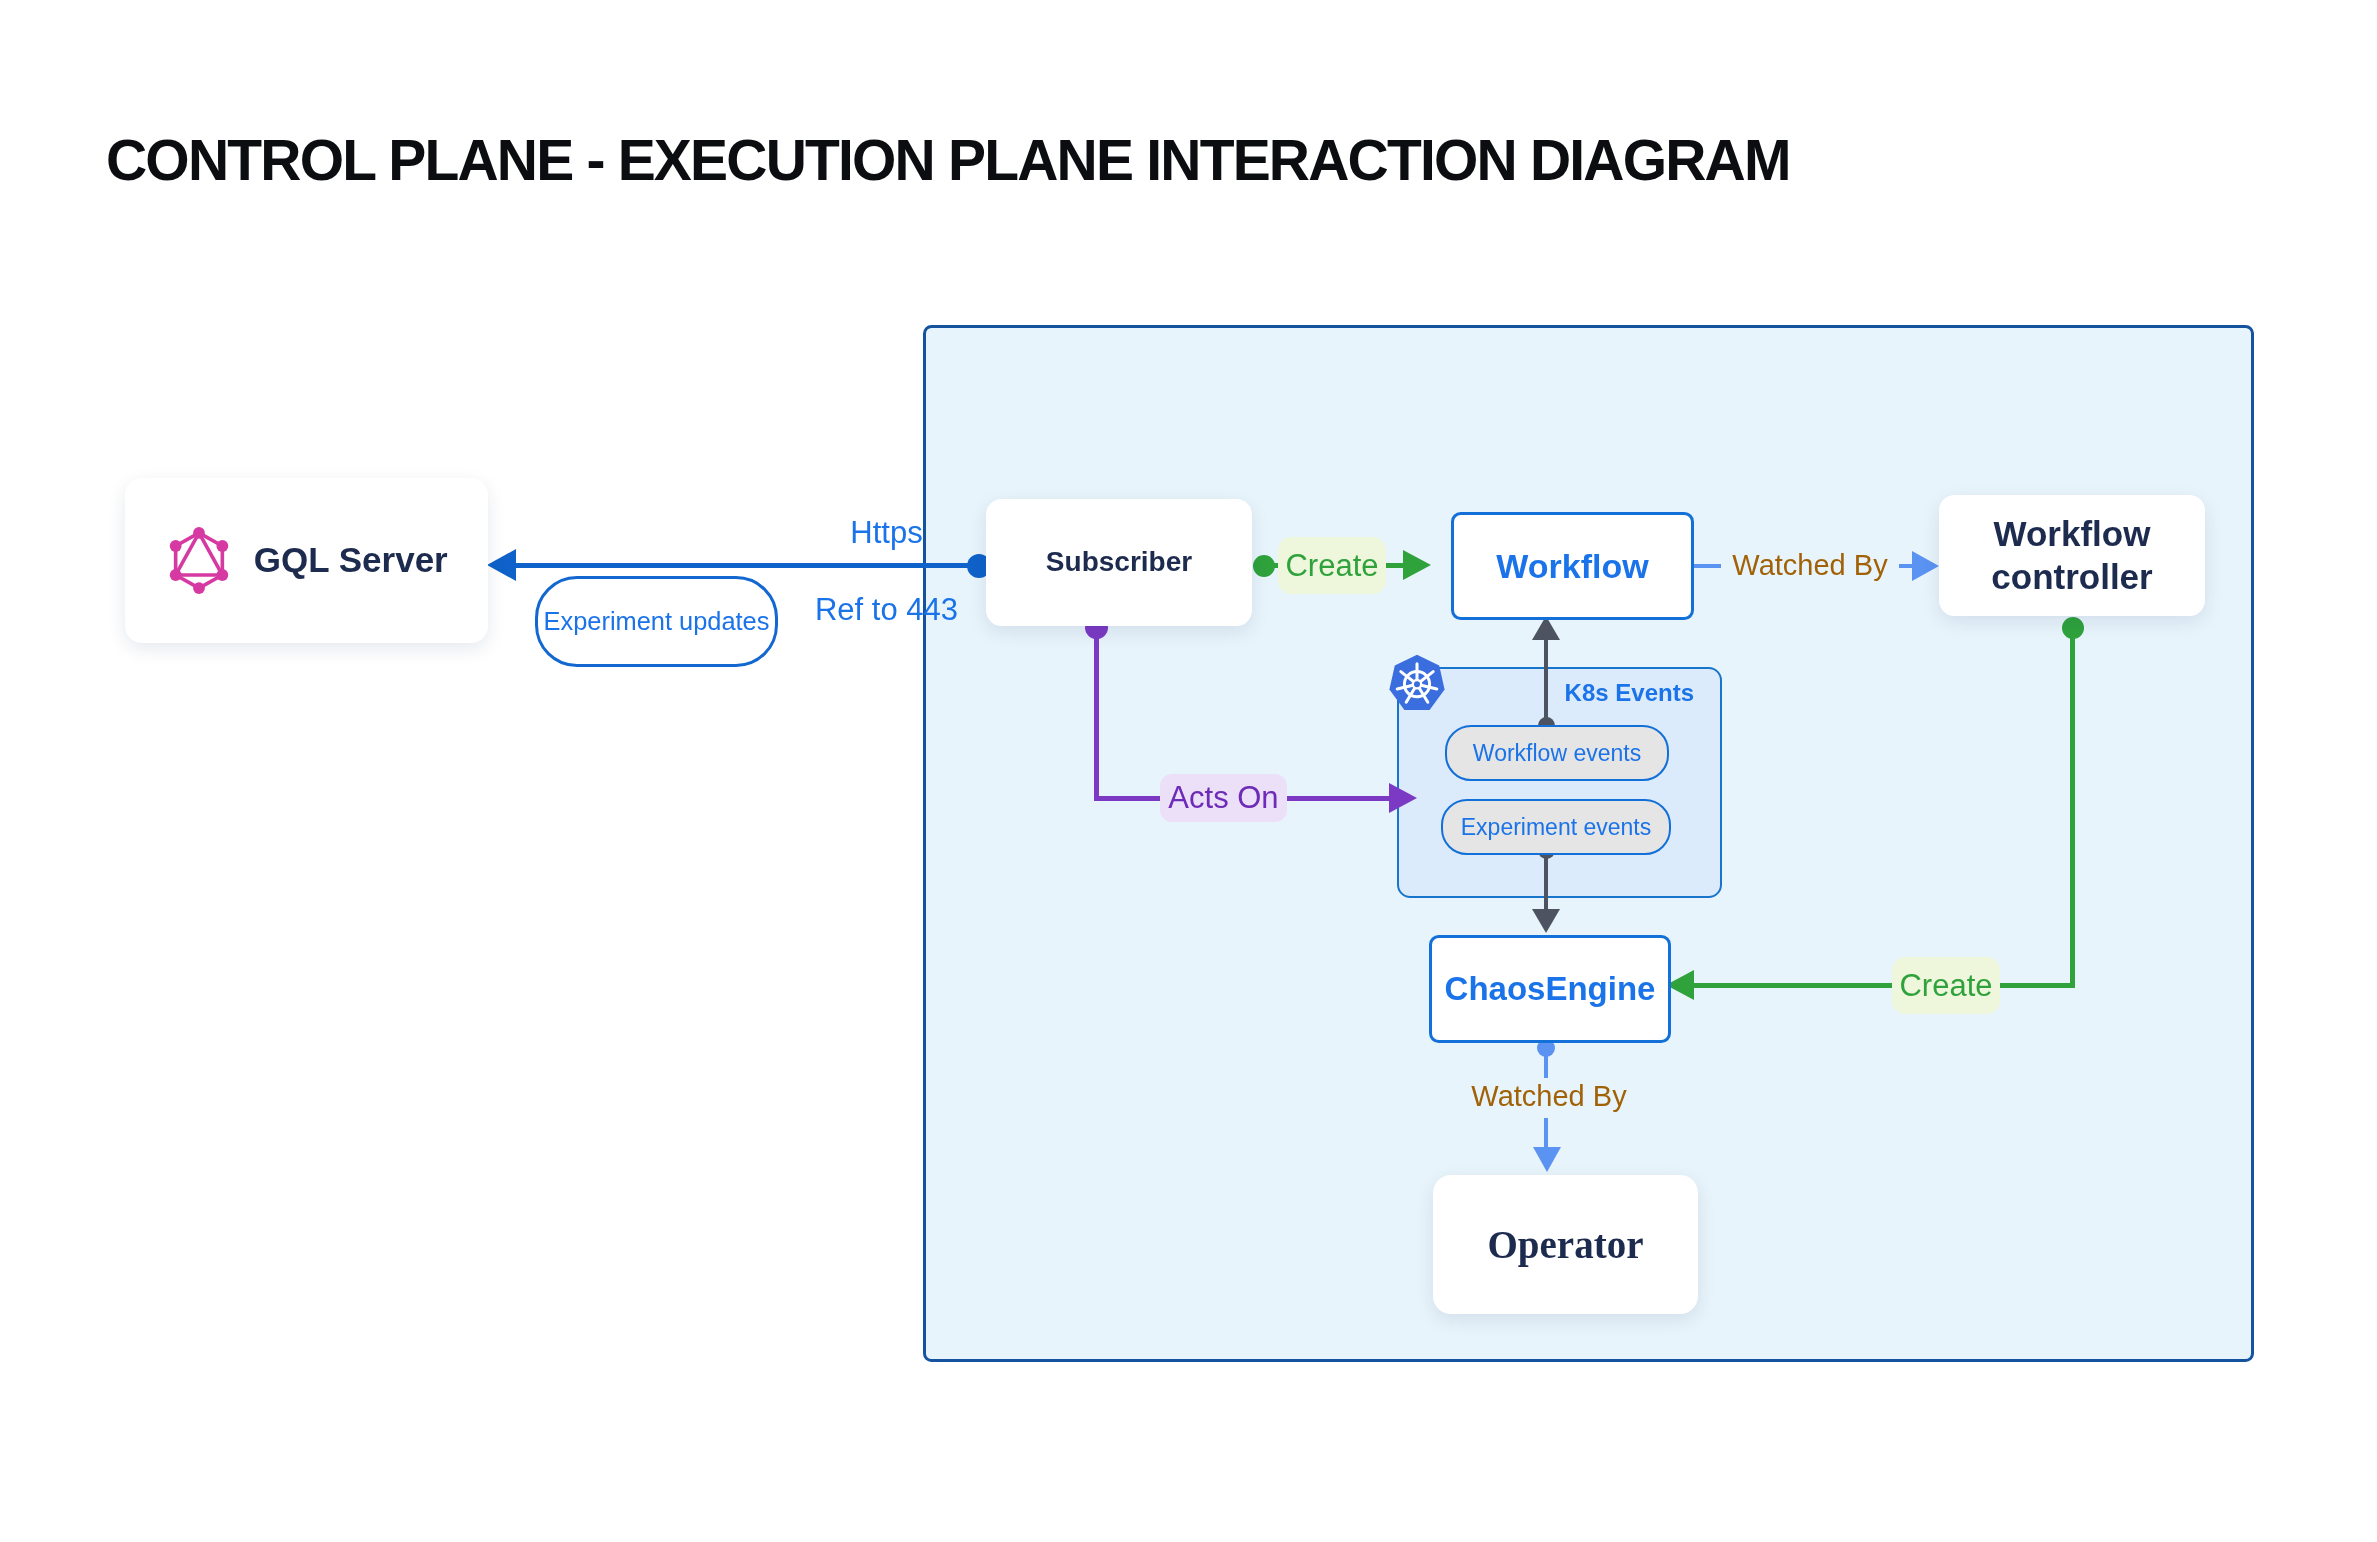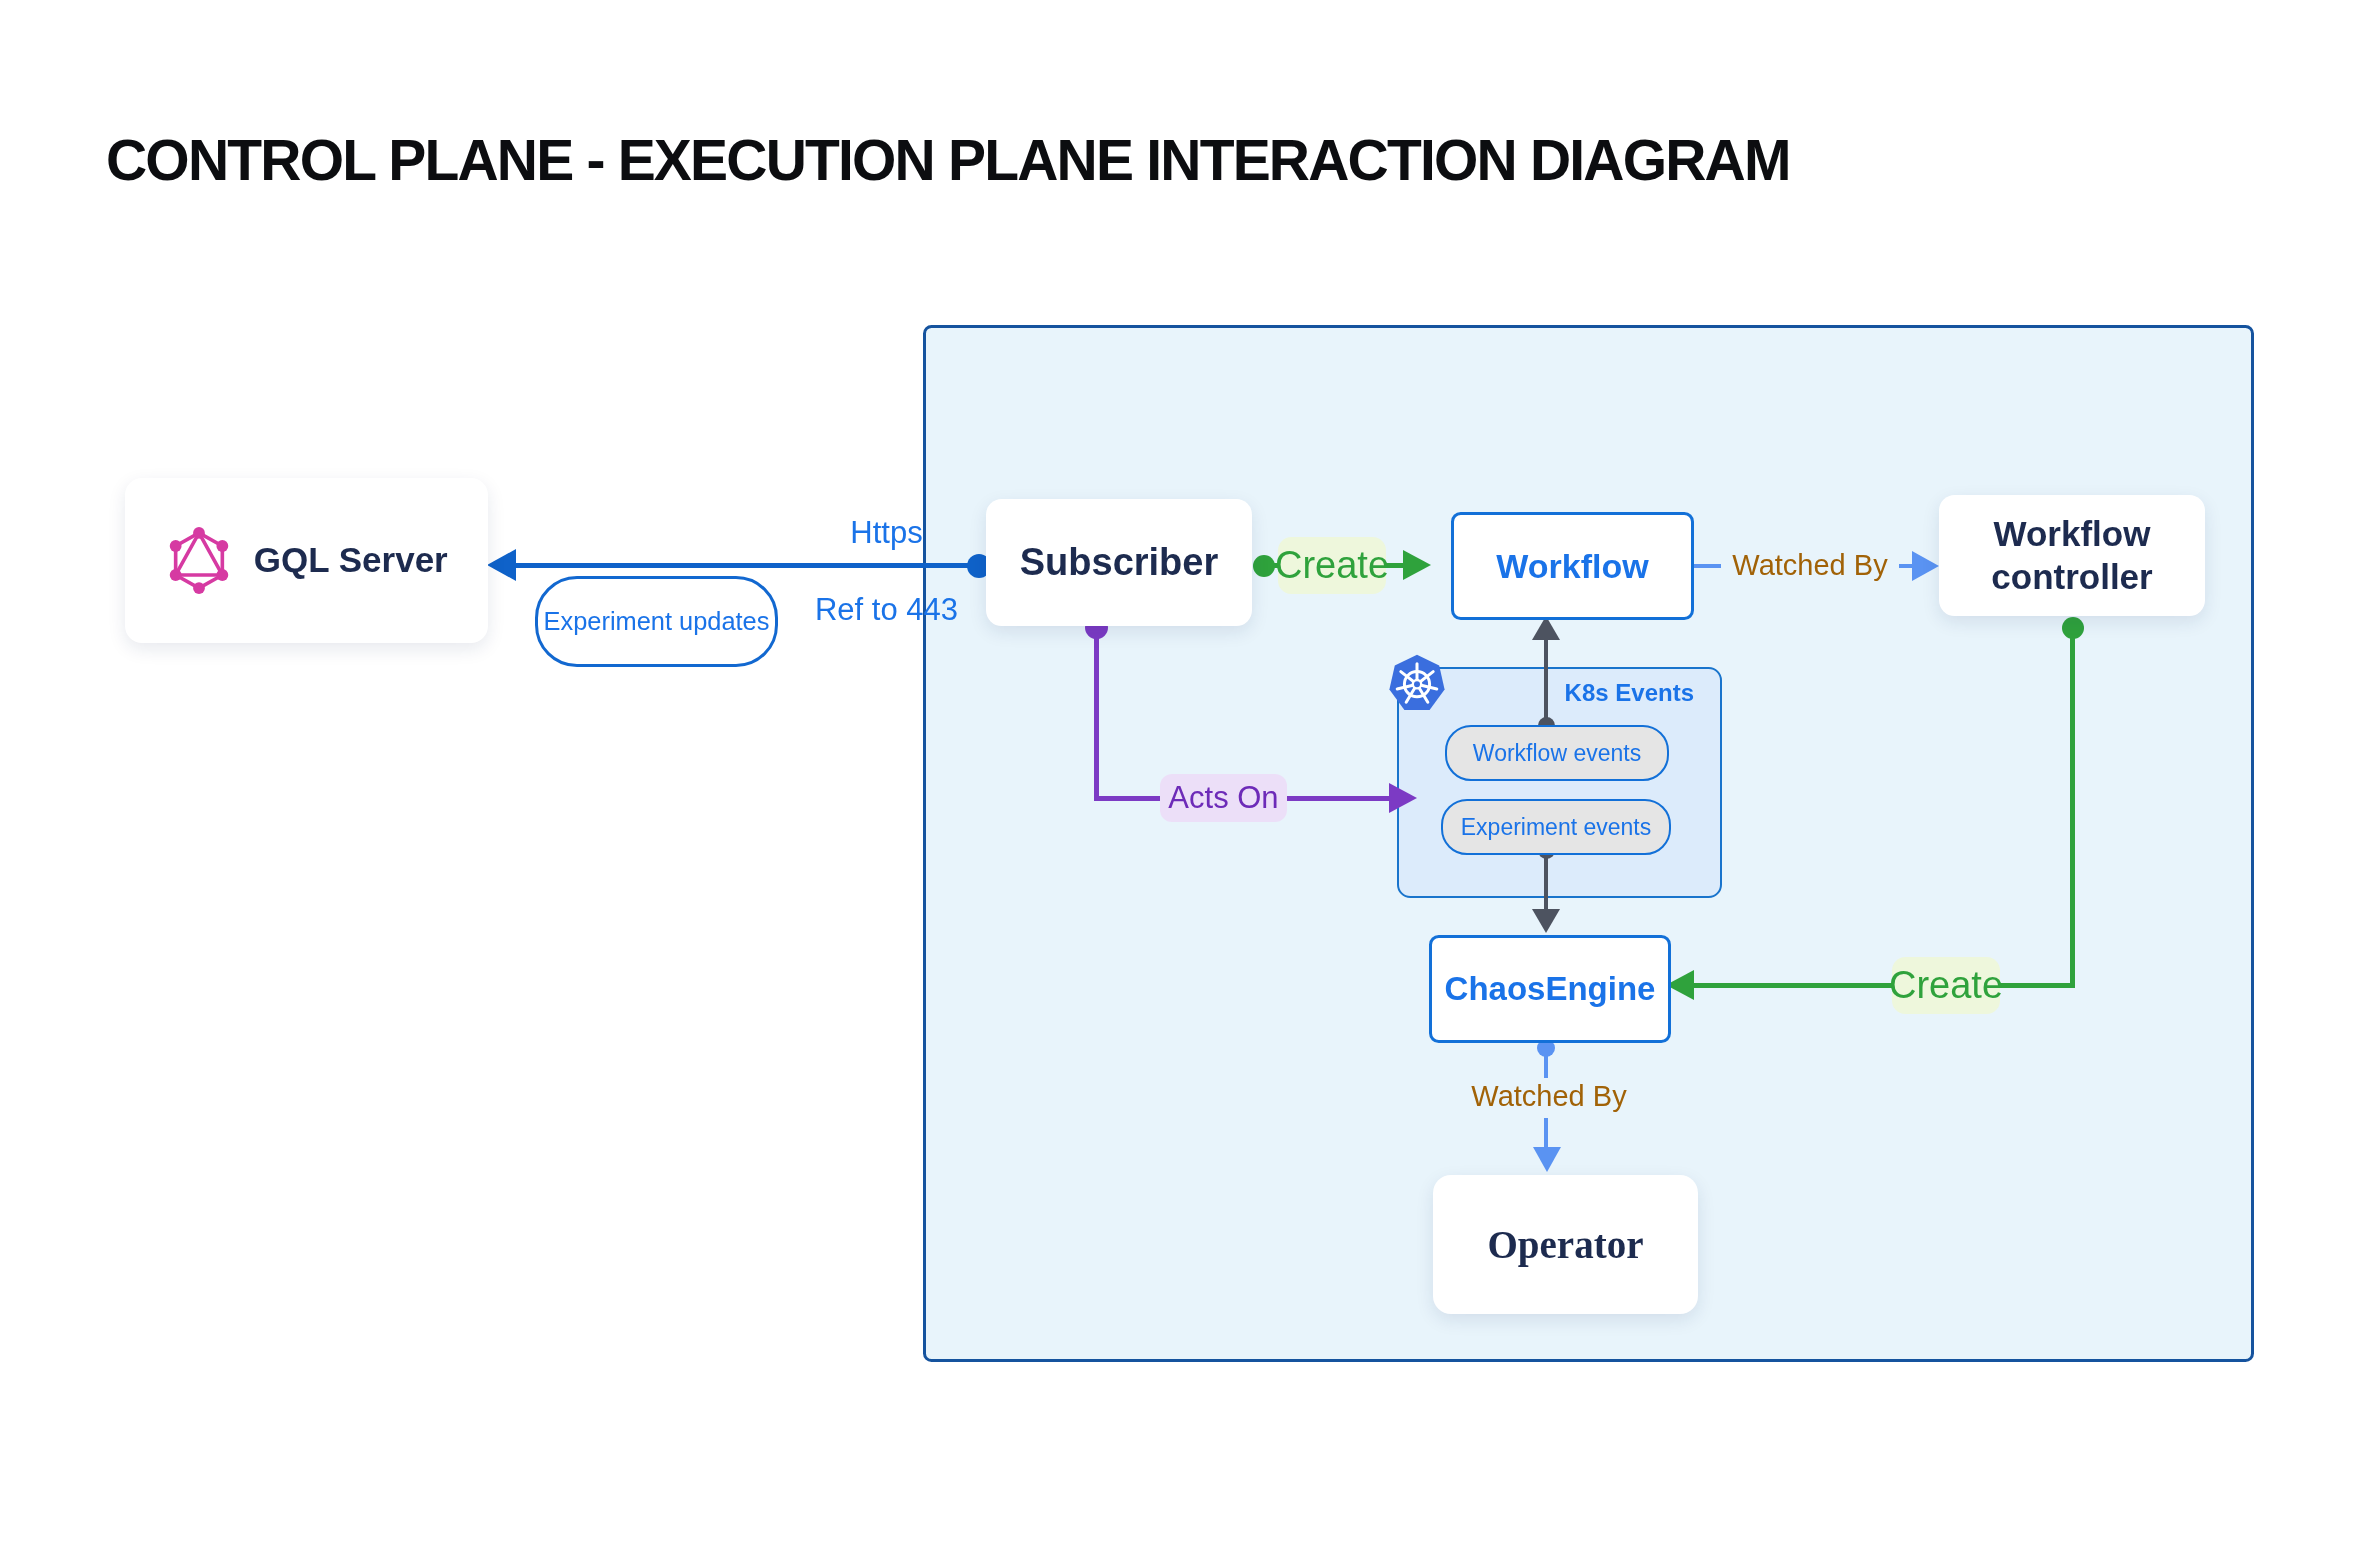--- a/index.html
+++ b/index.html
@@ -67,21 +67,21 @@
   .ah-right-purple{border-top:15.7px solid transparent;border-bottom:15.7px solid transparent;border-left:28px solid #7c3ac4;}
   .ah-up-gray    {border-left:14px solid transparent;border-right:14px solid transparent;border-bottom:24px solid #4d5360;}
   .ah-down-gray  {border-left:14px solid transparent;border-right:14px solid transparent;border-top:24px solid #4d5360;}
 
   
   .edge-label{
     position:absolute;z-index:5;
     display:flex;align-items:center;justify-content:center;
     font-weight:500;text-align:center;
   }
-  .lab-green{background:#eef7dc;border-radius:13.3px;color:#2fa23c;font-size:38px;}
+  .lab-green{background:#eef7dc;border-radius:13.3px;color:#2fa23c;font-size:31px;}
   .lab-purple{background:#ecdff8;border-radius:12px;color:#6d2bb8;font-size:31px;}
   .lab-blue-text{color:#1a73e8;font-size:31px;font-weight:500;}
   .lab-lblue-text{color:#a16207;font-size:29px;font-weight:400;}
   .lab-mask{background:#e8f4fb;}
 
   .exp-pill{
     left:535px;top:528px;width:237px;height:85px;
     background:#ffffff;border:3px solid #1268d0;border-radius:42px;
     display:flex;align-items:center;justify-content:center;
     z-index:5;
@@ -147,21 +147,21 @@
         <circle cx="85.5" cy="76" r="9"></circle>
         <circle cx="50" cy="96" r="9"></circle>
         <circle cx="14.5" cy="76" r="9"></circle>
         <circle cx="14.5" cy="32" r="9"></circle>
       </g>
     </svg>
     <span class="lbl">GQL Server</span>
   </div>
 
   <div class="abs card" style="left:986px;top:499px;width:266px;height:127px;">
-    <span class="lbl" style="font-size:38px;">Subscriber</span>
+    <span class="lbl" style="font-size:28px;">Subscriber</span>
   </div>
 
   <div class="dot c-green" style="left:1253px;top:555px;width:22px;height:22px;"></div>
   <div class="seg c-green" style="left:1269px;top:563px;width:136px;height:4.8px;"></div>
   <div class="ah ah-right-green" style="left:1403px;top:550px;"></div>
   <div class="edge-label lab-green" style="left:1278px;top:537px;width:108px;height:57px;">Create</div>
 
   <div class="abs bluebox" style="left:1431px;top:512px;width:237px;height:102px;margin-left:20px;">
     <span class="lbl" style="font-size:34px;">Workflow</span>
   </div>

